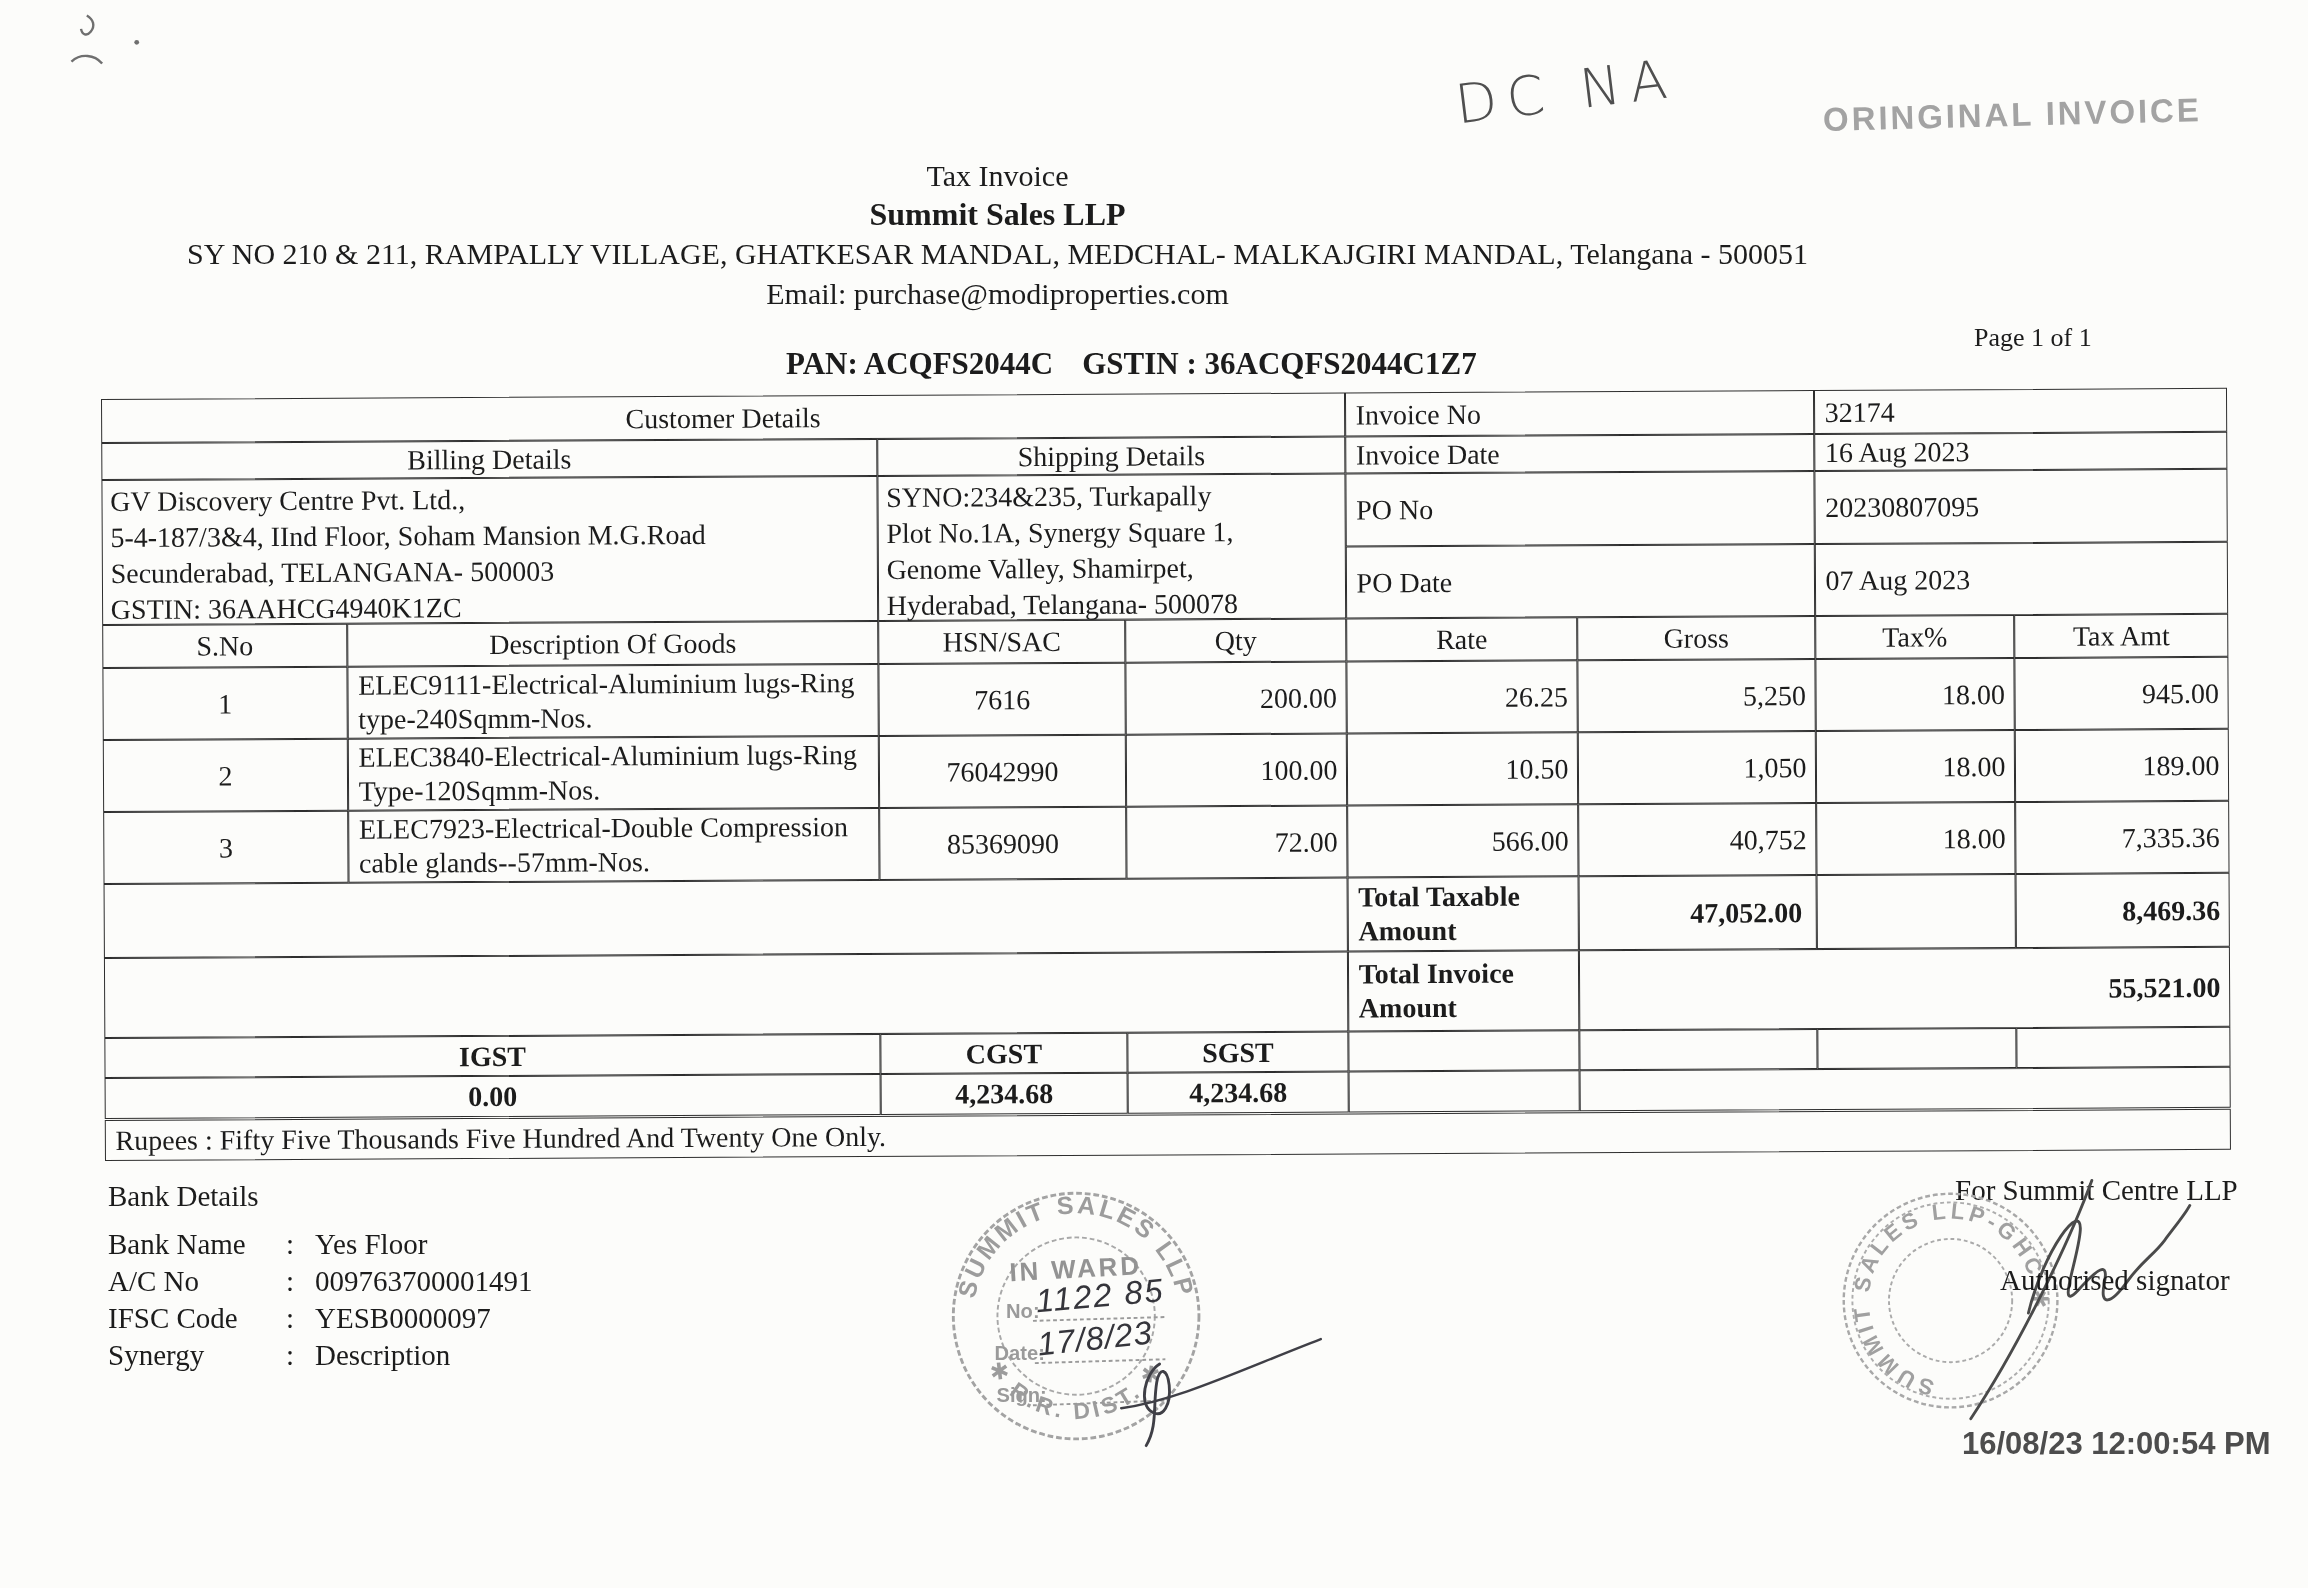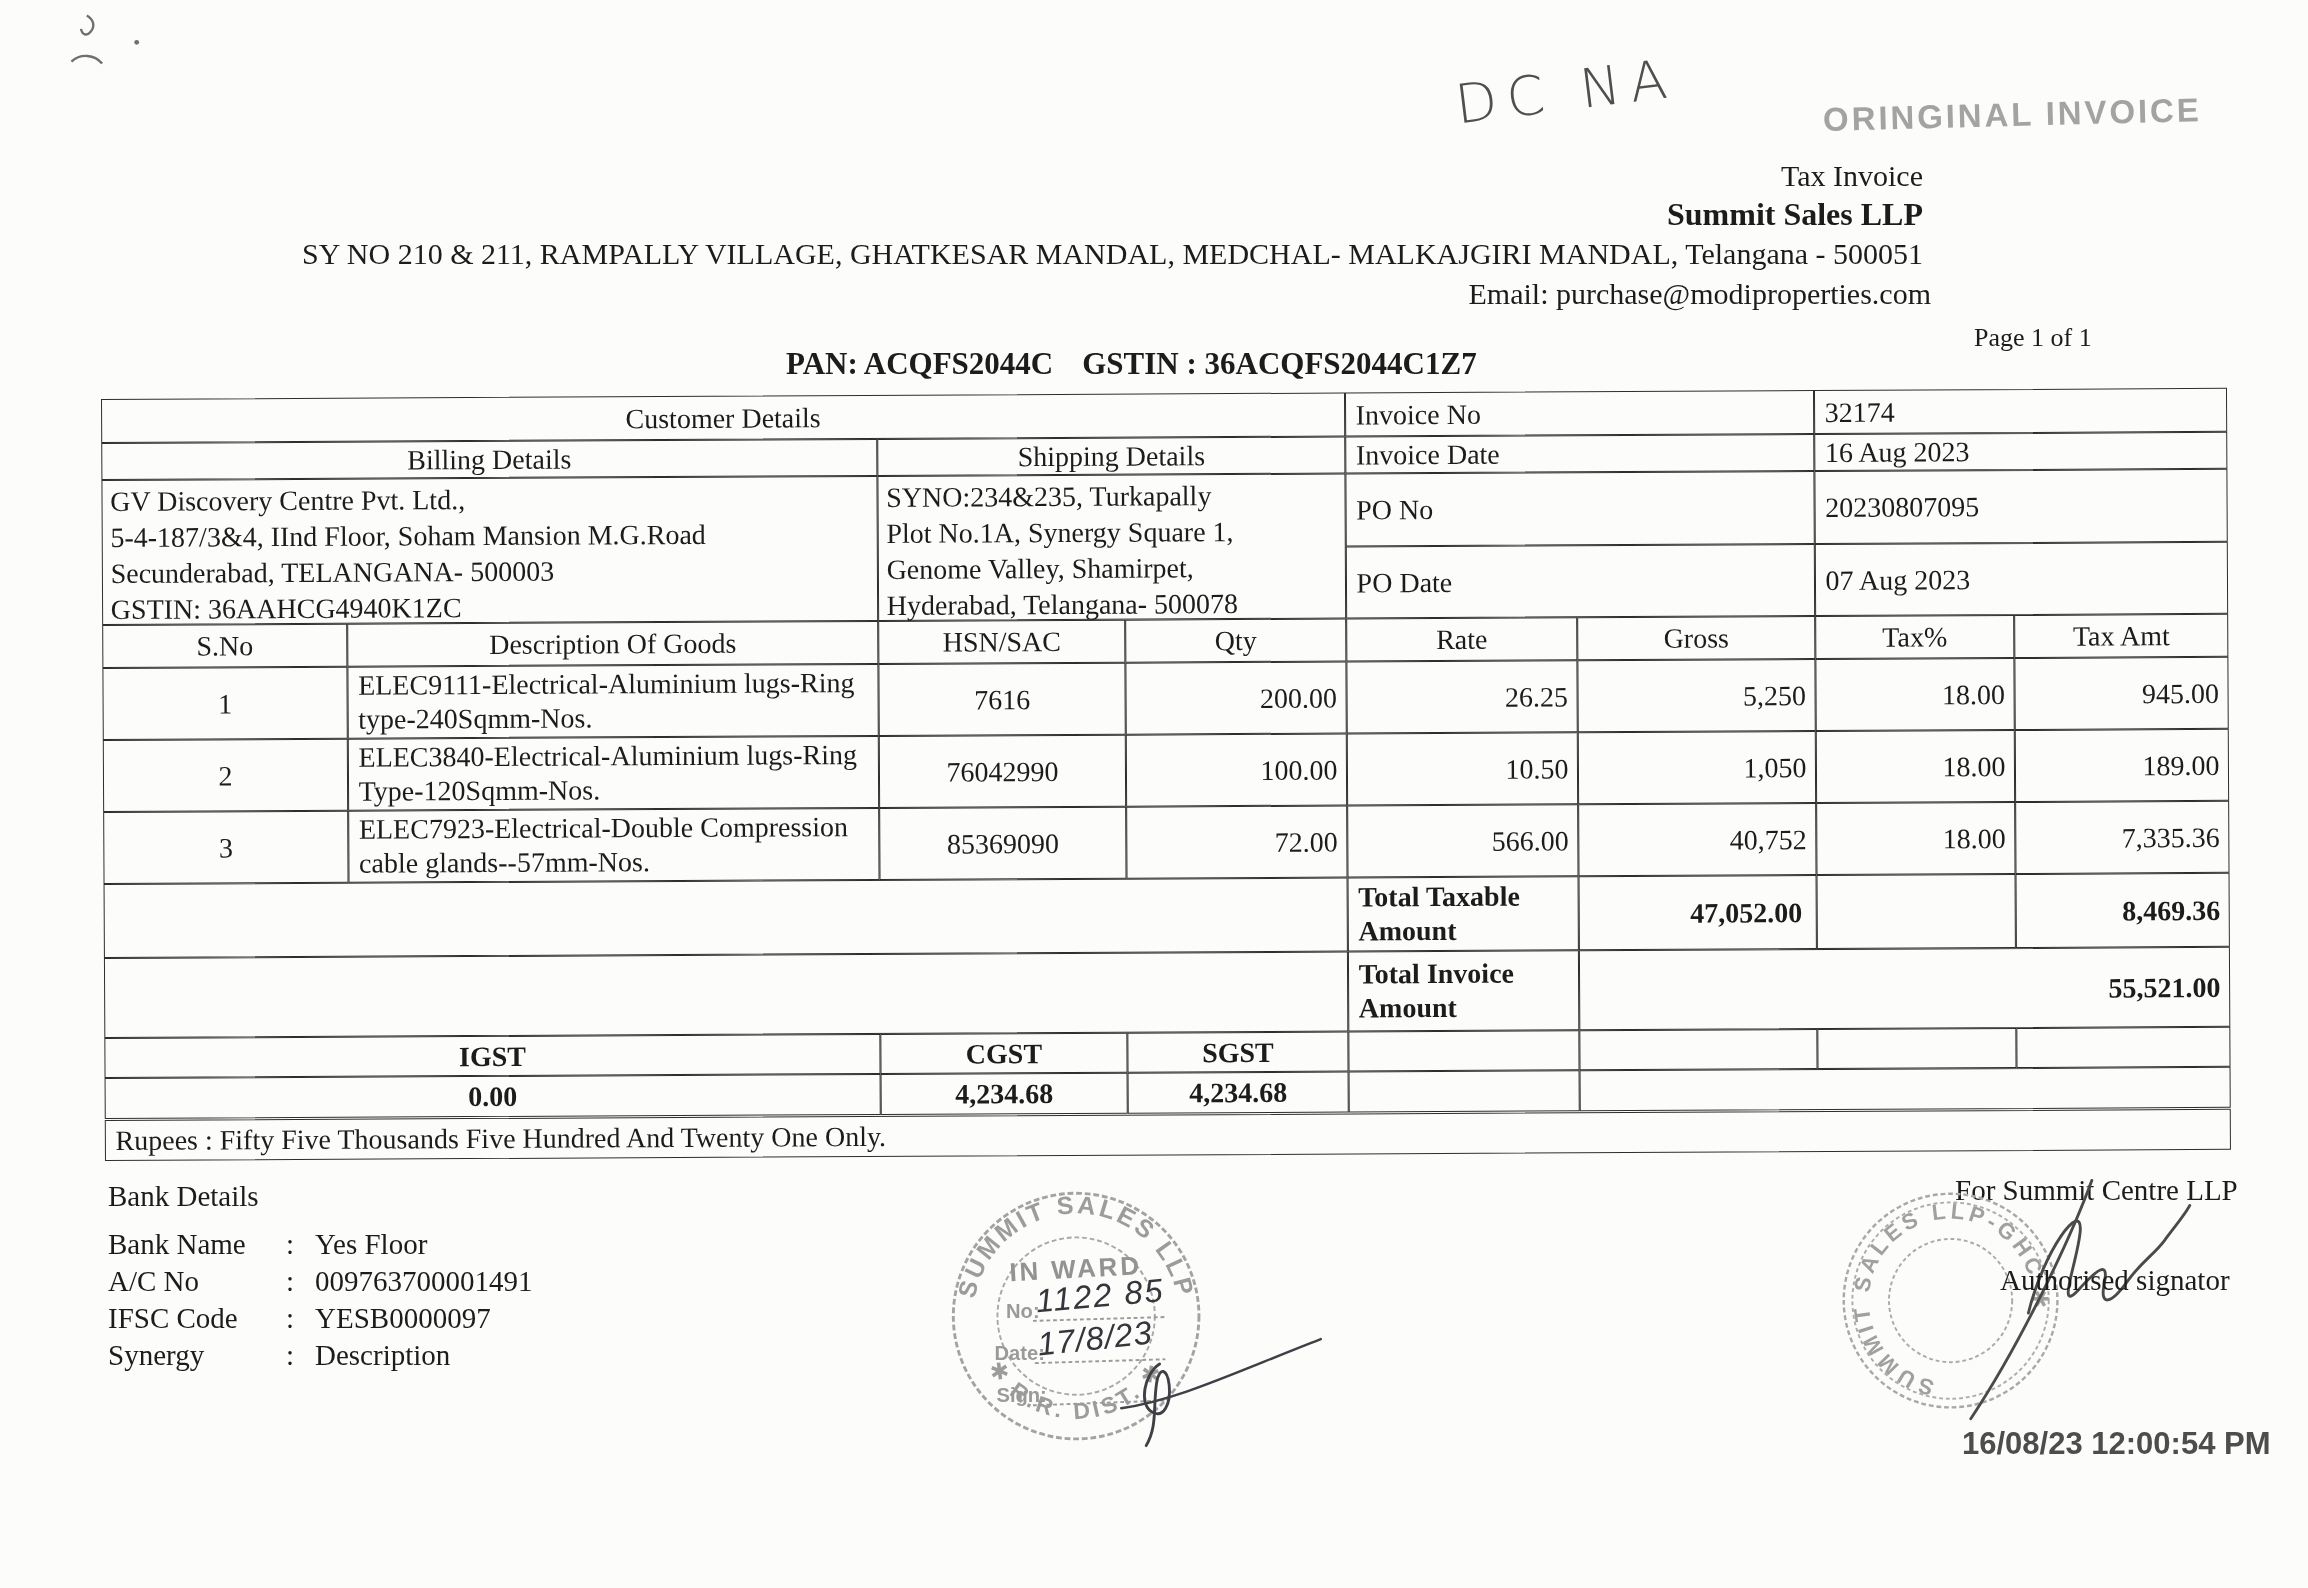--- a/index.html
+++ b/index.html
@@ -12,21 +12,21 @@
   .cell{position:absolute;box-sizing:border-box;border:1.4px solid #2e2e2e;
         display:flex;align-items:center;font-size:28px;line-height:33px;background:transparent;}
   .ctr{justify-content:center;text-align:center;}
   .lt{padding-left:9.6px;}
   .rt{justify-content:flex-end;text-align:right;padding-right:8.6px;}
   .b{font-weight:bold;}
   .addr{display:block;padding:2.9px 7.7px;}
   .addr div{line-height:36px;white-space:nowrap;}
   .wrapcell{line-height:34px;padding-right:3.8px;}
   
-  .hline{left:0;width:1923px;text-align:right;}
+  .hline{left:0;width:1923px;text-align:center;padding-left:36px;}
   
   .graystamp{color:#9c9c9c;font-family:"Liberation Sans","DejaVu Sans",sans-serif;
              font-weight:bold;letter-spacing:2.9px;}
   .hand{font-family:"DejaVu Sans",sans-serif;color:#4f4f4f;}
   .bank-row{display:flex;font-size:29px;line-height:37px;}
   .bank-label{width:178px;}
   .bank-colon{width:29px;}
   svg text{font-family:"Liberation Sans","DejaVu Sans",sans-serif;}
 </style>
 </head>
@@ -40,21 +40,21 @@
     <path d="M14,62 c10,-9 24,-7 32,2" stroke="#6f6f6f" stroke-width="2.5" fill="none"></path>
   </svg>
 
   <div class="abs hand" style="left:1455px;top:60px;font-size:54px;letter-spacing:9.6px;transform:rotate(-7deg);font-weight:300;">DC NA</div>
 
   <div class="abs graystamp" style="left:1823px;top:96px;font-size:33px;transform:rotate(-1.5deg);opacity:.92;">ORINGINAL INVOICE</div>
 
   <div class="abs hline" style="top:159px;font-size:30px;">Tax Invoice</div>
   <div class="abs hline b" style="top:196px;font-size:32px;">Summit Sales LLP</div>
   <div class="abs hline" style="top:237px;font-size:30px;">SY NO 210 &amp; 211, RAMPALLY VILLAGE, GHATKESAR MANDAL, MEDCHAL- MALKAJGIRI MANDAL, Telangana - 500051</div>
-  <div class="abs hline" style="top:277px;font-size:30px;margin-left:8px;">Email: purchase@modiproperties.com</div>
+  <div class="abs hline" style="top:277px;font-size:30px;">Email: purchase@modiproperties.com</div>
   <div class="abs" style="left:1974px;top:323px;font-size:26px;">Page 1 of 1</div>
 
   <div class="abs" style="left:786px;top:346px;display:flex;gap:29px;font-size:31px;font-weight:bold;">
     <span>PAN: ACQFS2044C</span>
     <span>GSTIN : 36ACQFS2044C1Z7</span>
   </div>
 
   <div id="inv-table">
 
     <div class="cell ctr" style="left:0;top:0;width:1244px;height:44px;">Customer Details</div>

